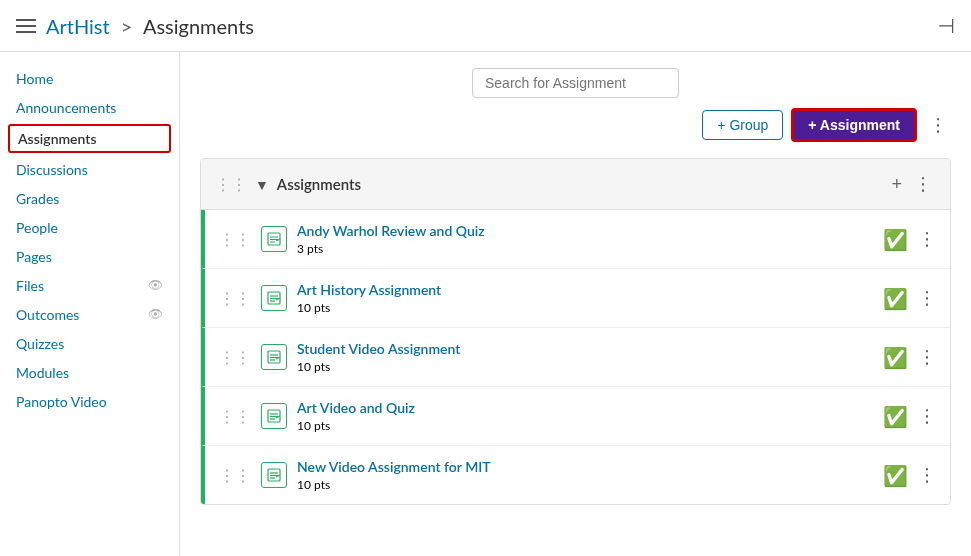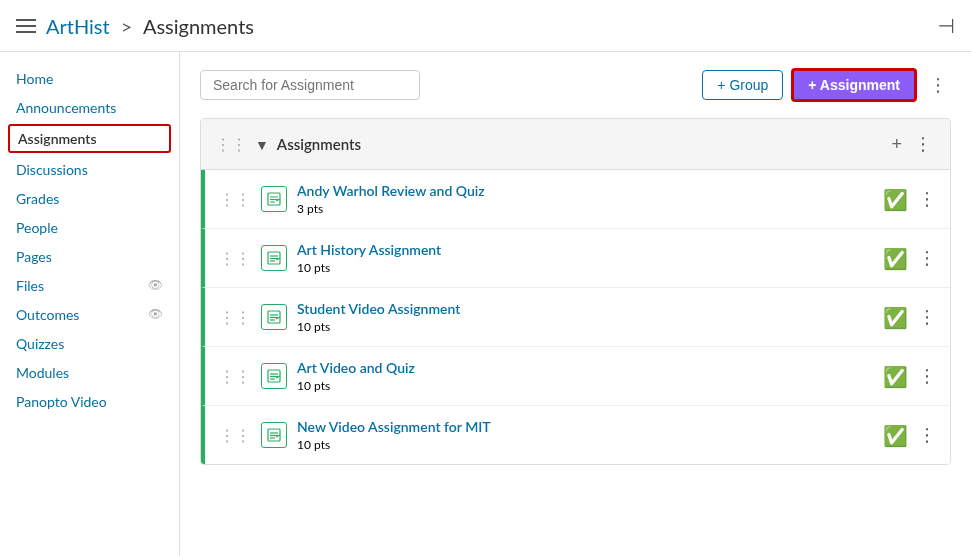--- a/index.html
+++ b/index.html
@@ -31,32 +31,32 @@
     .sidebar-item.active {
       border: 2px solid #c00; color: #333; font-weight: 600; border-radius: 3px;
       margin: 2px 8px; padding: 4px 8px;
     }
     .sidebar-item .eye-icon { margin-left: auto; color: #aaa; font-size: 12px; }
 
     
     .main { flex: 1; padding: 16px 20px; overflow-y: auto; background: #fff; }
 
     
-    .toolbar { display: flex; align-items: center; gap: 10px; margin-bottom: 16px; }
+    .toolbar { display: flex; align-items: center; gap: 10px; margin-bottom: 16px; flex-direction: column; }
     .search-input {
       flex: 1; max-width: 220px; padding: 6px 12px; border: 1px solid #ccc;
       border-radius: 4px; font-size: 14px; color: #999;
     }
     .toolbar-right { margin-left: auto; display: flex; align-items: center; gap: 8px; justify-content: flex-end; }
     .btn-group {
       padding: 6px 14px; border: 1px solid #0770a3; background: #fff;
       color: #0770a3; border-radius: 4px; cursor: pointer; font-size: 14px;
     }
     .btn-assignment {
-      padding: 6px 14px; border: 3px solid #c00; background: #8b5cf6;
+      padding: 6px 14px; border: 3px solid #c00; background: #4c1d95;
       color: #fff; border-radius: 4px; cursor: pointer; font-size: 14px; font-weight: 600;
     }
     .dots-btn { background: none; border: none; cursor: pointer; font-size: 18px; color: #555; padding: 4px; }
 
     
     .assignment-group { border: 1px solid #ddd; border-radius: 4px; overflow: hidden; }
     .group-header {
       background: #f5f5f5; display: flex; align-items: center; gap: 8px;
       padding: 10px 14px; border-bottom: 1px solid #ddd;
     }

